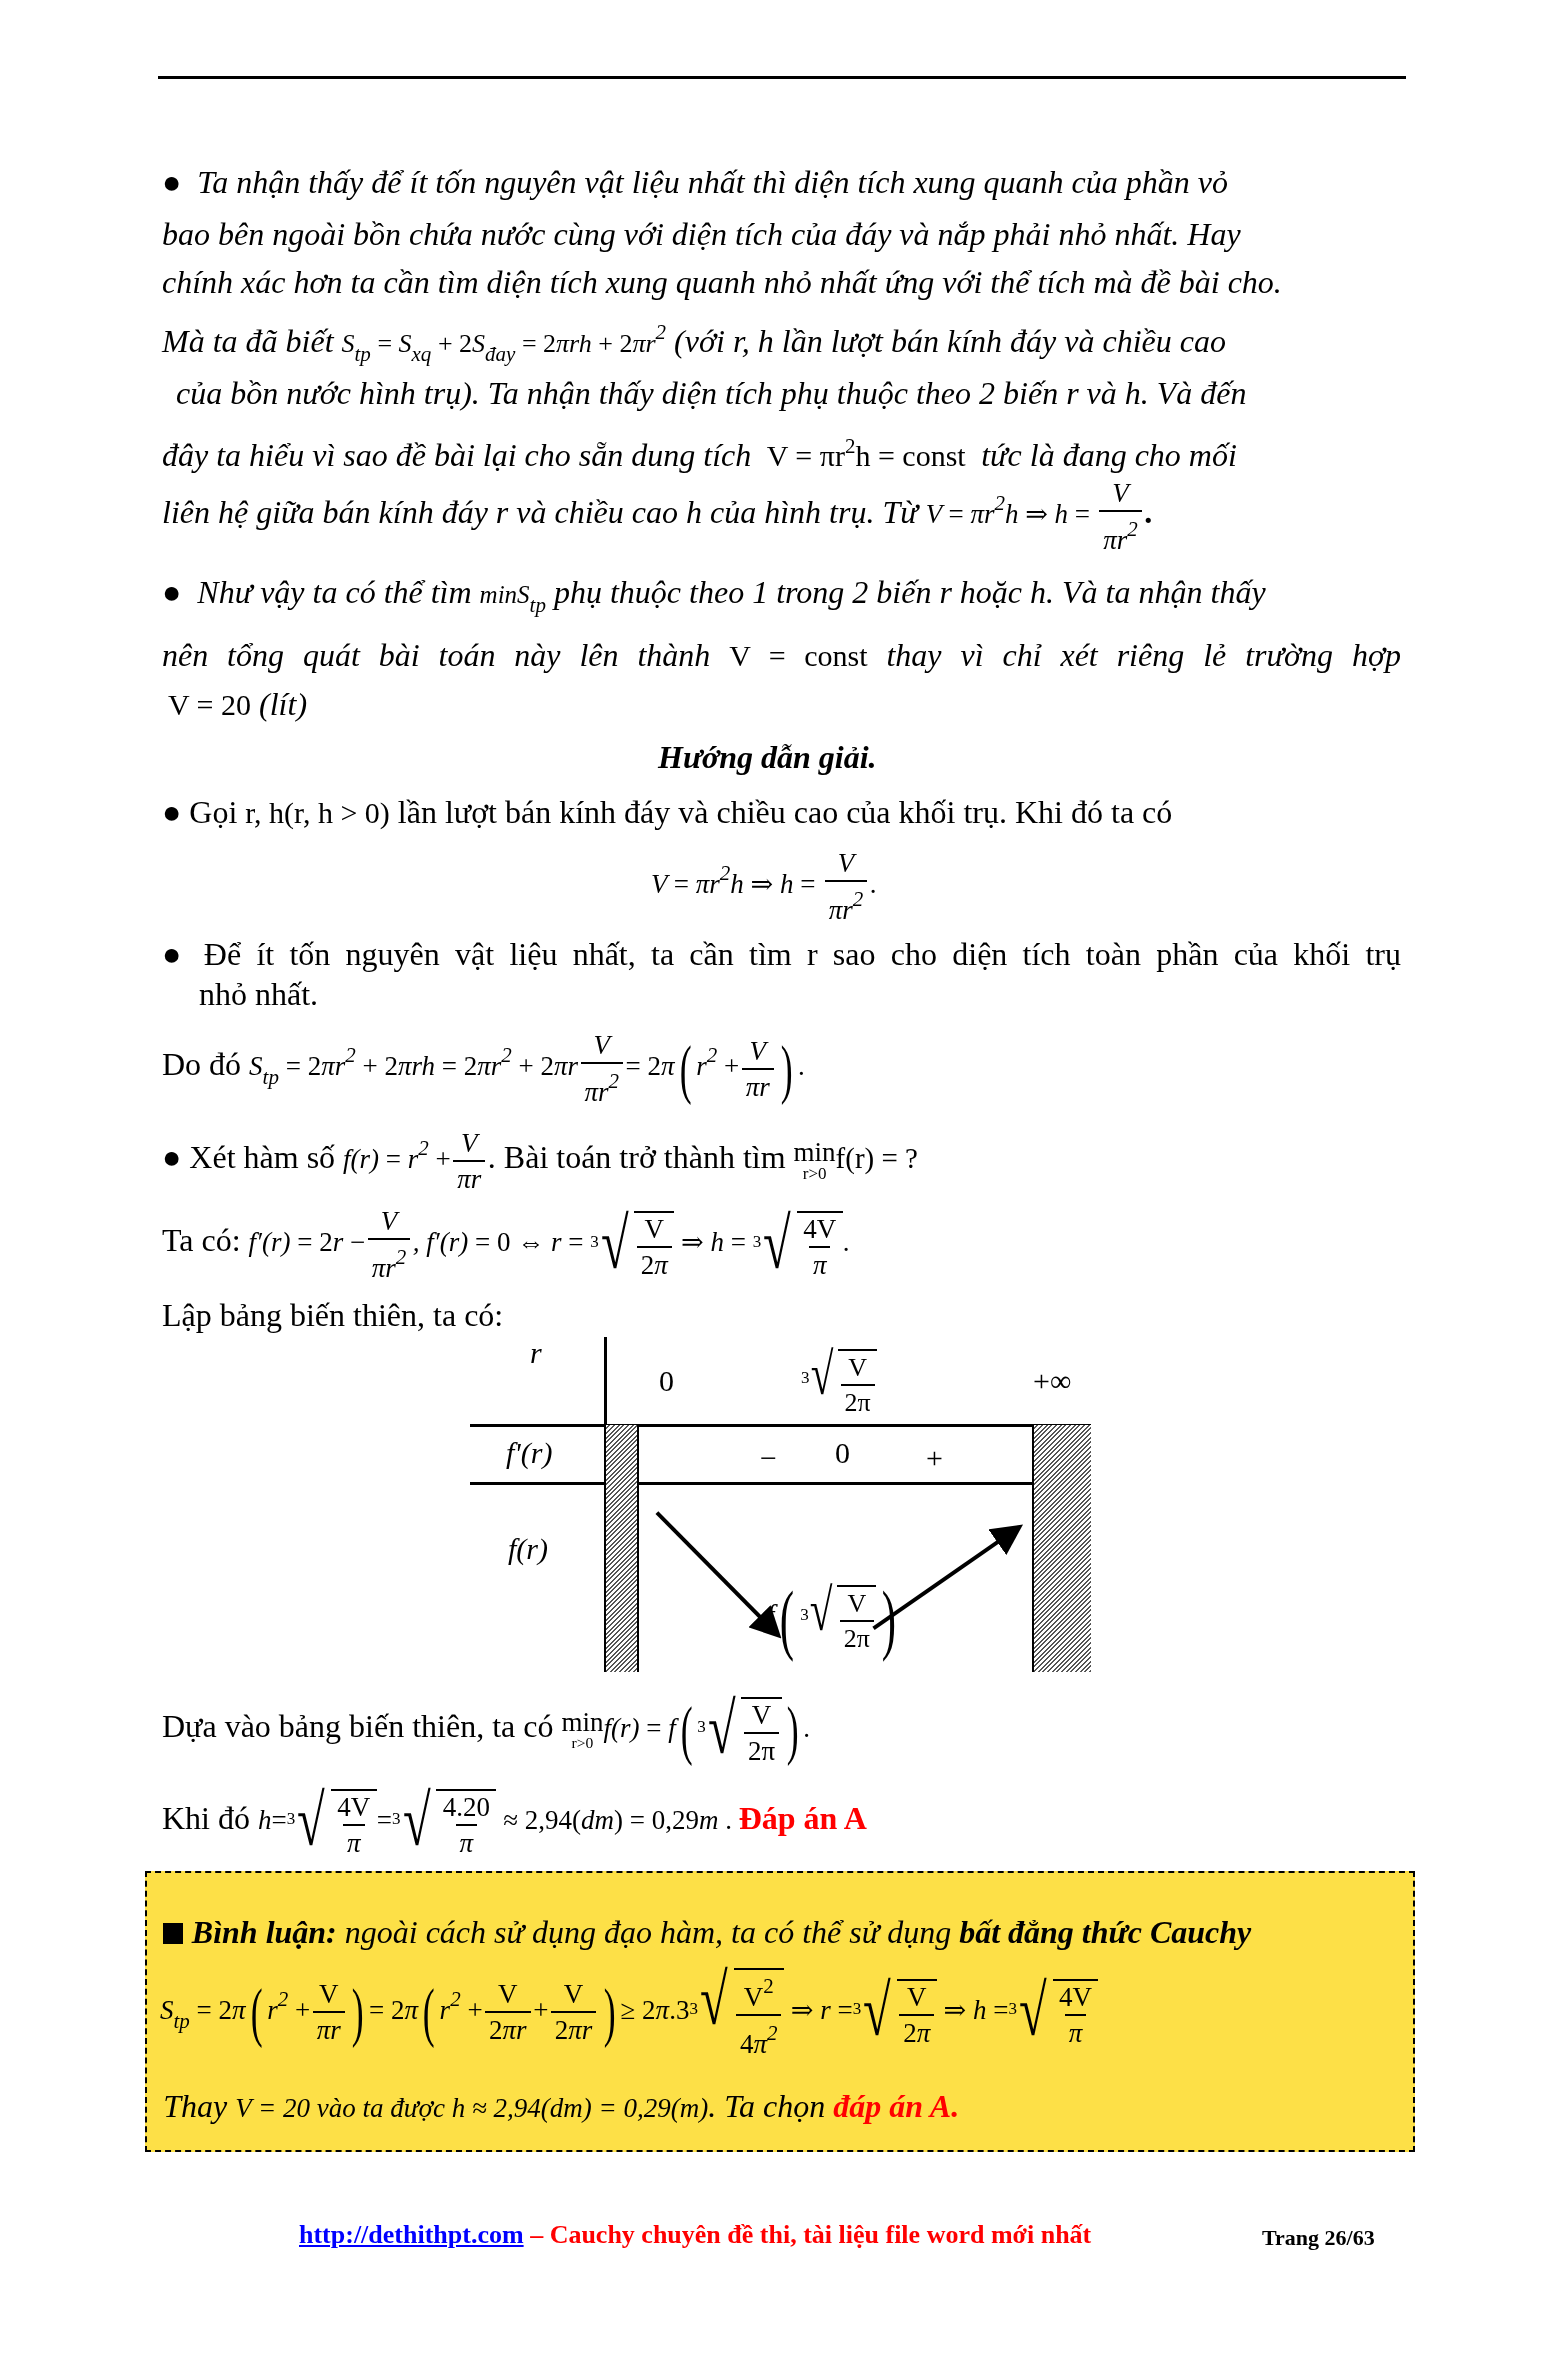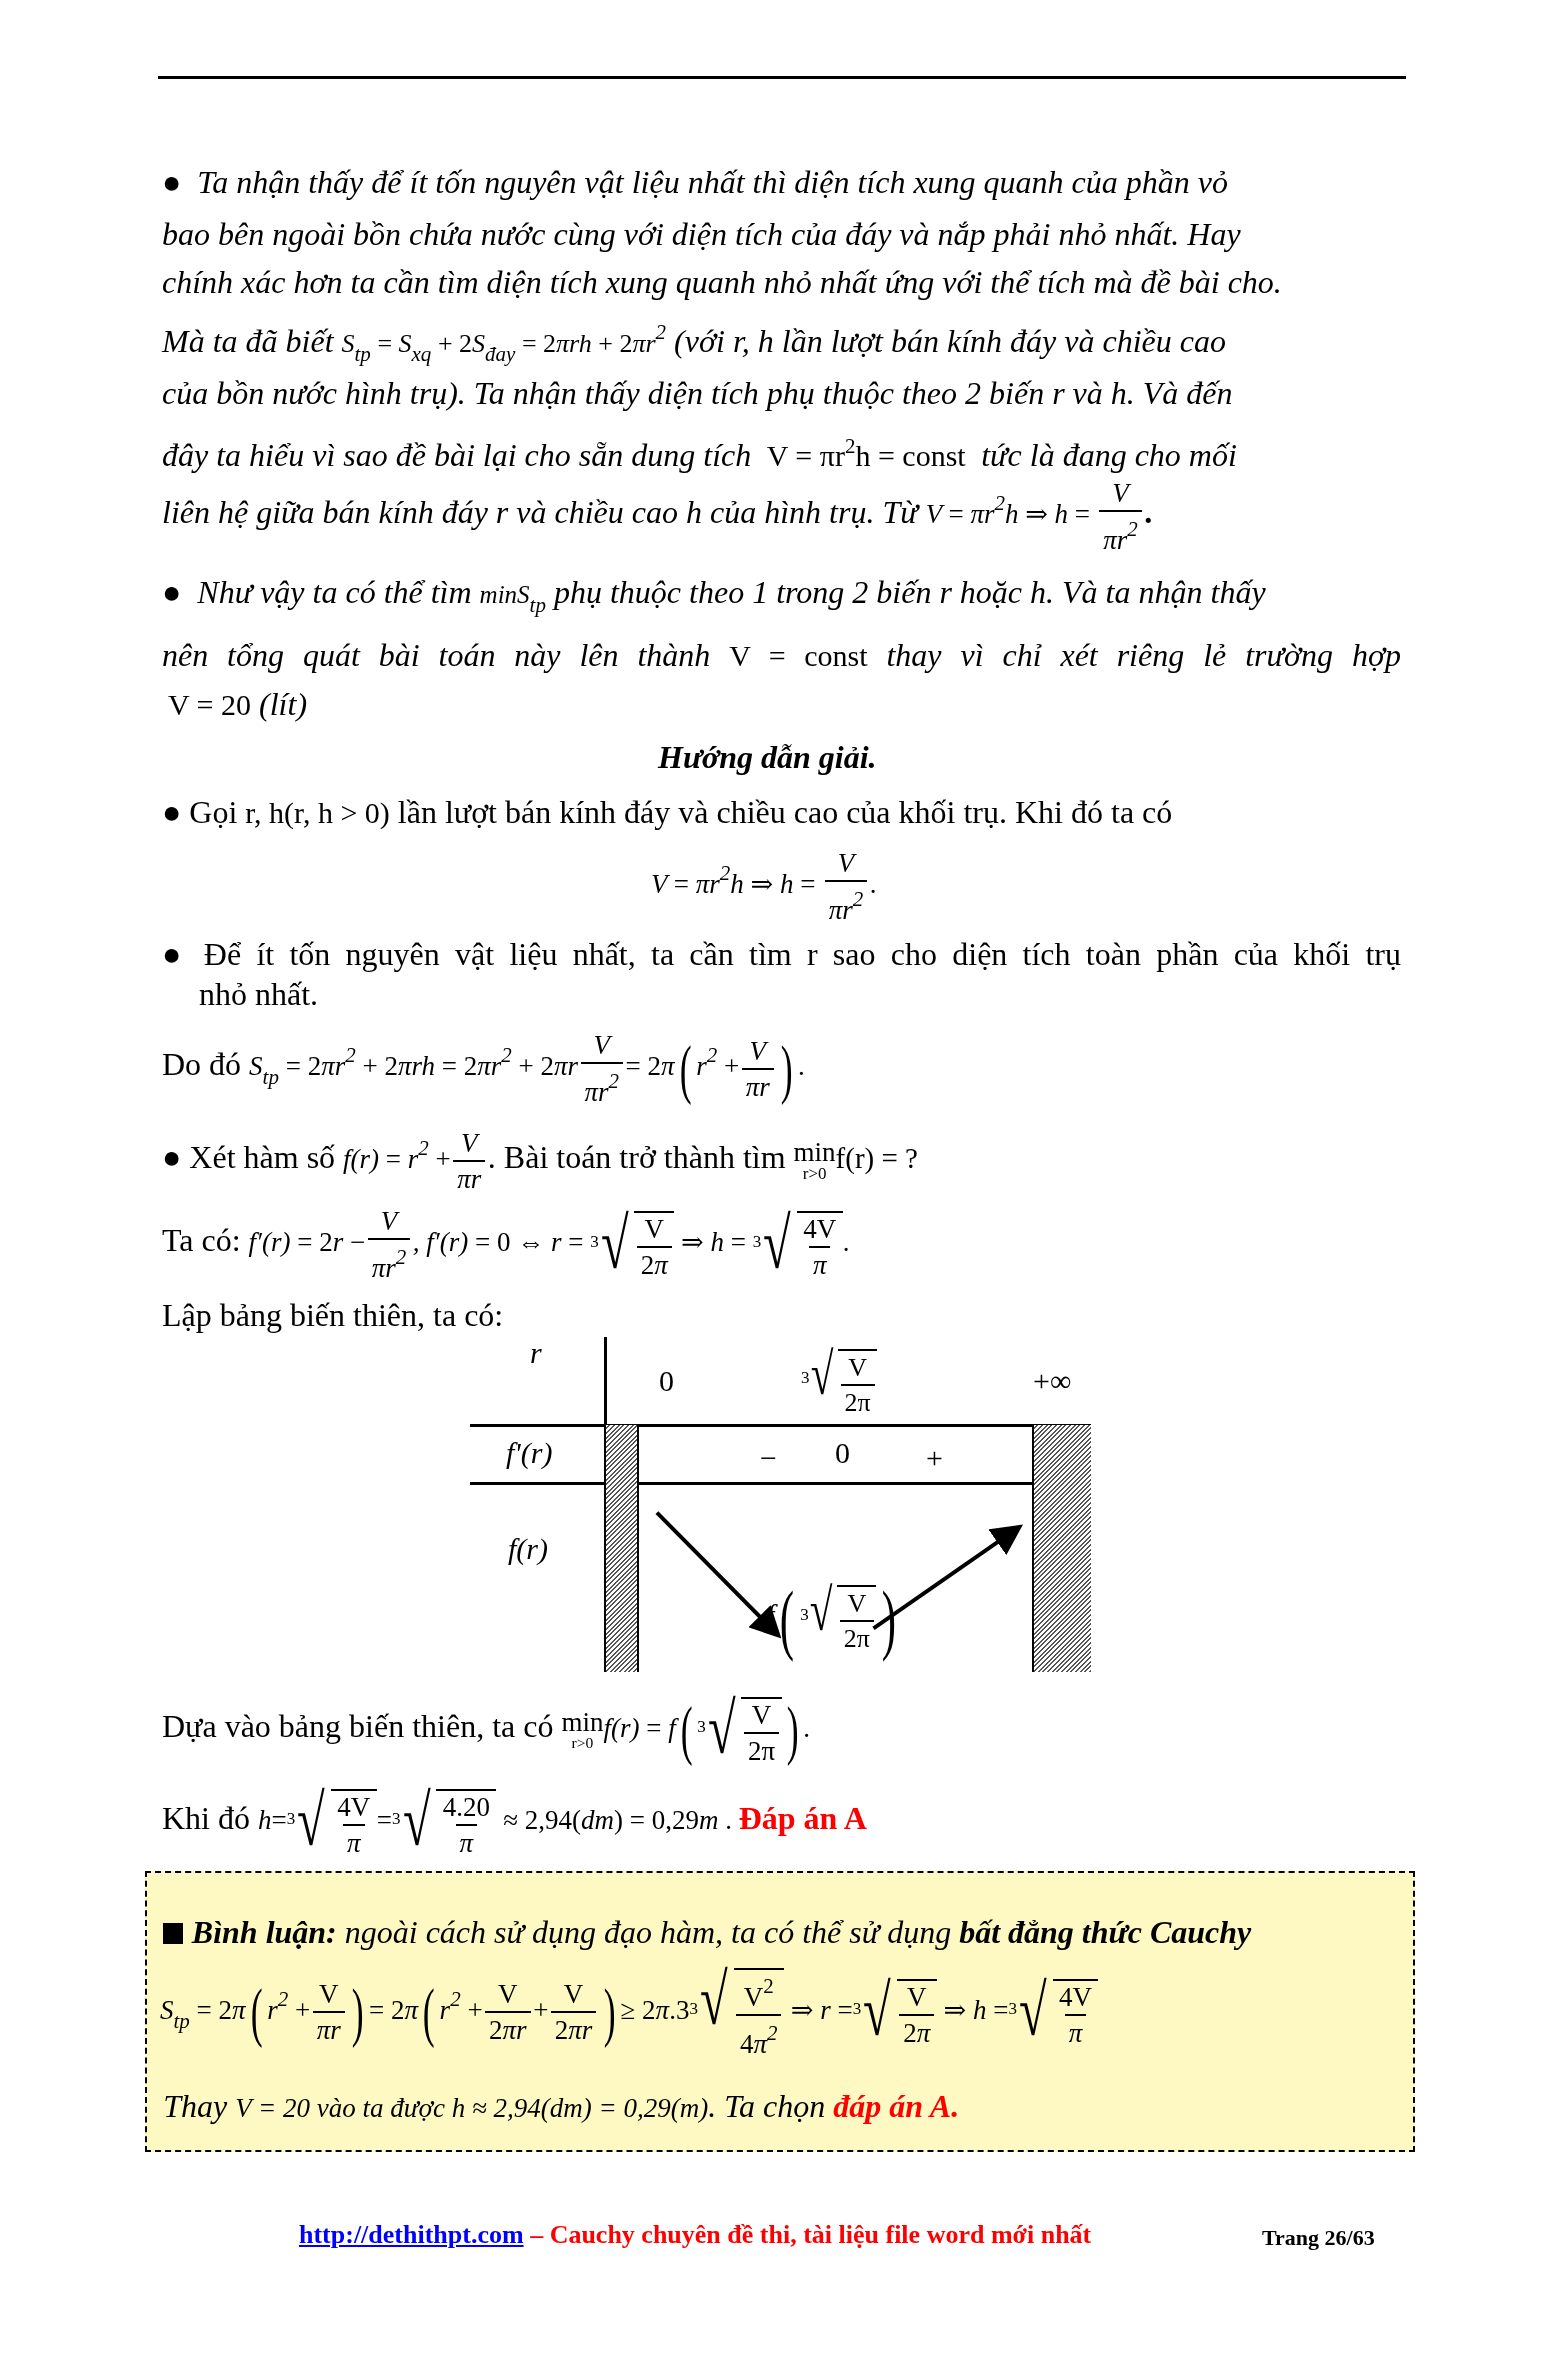--- a/index.html
+++ b/index.html
@@ -28,21 +28,21 @@
   .bullet { font-style: normal; }
   
   .vt { position: absolute; left: 470px; top: 1337px; width: 621px; height: 335px; }
   .vt .line { position: absolute; background: #000; }
   .hatch { position: absolute;
     background: repeating-linear-gradient(135deg, #ffffff 0 2px, #555 2px 3.3px);
     border-left: 2.6px solid #000; border-right: 2.6px solid #000; box-sizing: border-box; }
   .vt .cell { position: absolute; font-size: 30px; }
   
   .callout { position: absolute; left: 145px; top: 1871px; width: 1270px; height: 281px;
-             background: #fef9c3; border: 2px dashed #000; box-sizing: border-box; }
+             background: #fde047; border: 2px dashed #000; box-sizing: border-box; }
   .square { display: inline-block; width: 19.5px; height: 21px; background: #000; vertical-align: -1.3px; margin-right: 9px; }
   .footer { position: absolute; top: 2220px; left: 299px; font-size: 26px; font-weight: bold; }
   .page-num { position: absolute; top: 2225px; left: 1262px; font-size: 22px; font-weight: bold; }
   svg.arrows { position: absolute; left: 0; top: 0; }
 </style>
 </head>
 <body>
 
 <div class="hline"></div>
 
@@ -50,21 +50,21 @@
   <span class="bullet">●&nbsp;&nbsp;</span><span>Ta nhận thấy để ít tốn nguyên vật liệu nhất thì diện tích xung quanh của phần vỏ</span>
 </div>
 <div class="abs txt it" style="left:162px; top:215px;">bao bên ngoài bồn chứa nước cùng với diện tích của đáy và nắp phải nhỏ nhất. Hay</div>
 <div class="abs txt it" style="left:162px; top:263px;">chính xác hơn ta cần tìm diện tích xung quanh nhỏ nhất ứng với thể tích mà đề bài cho.</div>
 
 <div class="abs txt it" style="left:162px; top:313px;">
   <span>Mà ta đã biết</span>
   <span class="math" style="font-size:26px;">S<sub>tp</sub> <span class="mr">=</span> S<sub>xq</sub> <span class="mr">+</span> <span class="mr">2</span>S<sub>đay</sub> <span class="mr">=</span> <span class="mr">2</span>πrh <span class="mr">+</span> <span class="mr">2</span>πr<sup>2</sup></span>
   <span>(với r, h lần lượt bán kính đáy và chiều cao</span>
 </div>
-<div class="abs txt it" style="left:162px; top:374px;">của bồn nước hình trụ). Ta nhận thấy diện tích phụ thuộc theo 2 biến r và h. Và đến</div>
+<div class="abs txt it" style="left:176px; top:374px;">của bồn nước hình trụ). Ta nhận thấy diện tích phụ thuộc theo 2 biến r và h. Và đến</div>
 
 <div class="abs txt it" style="left:162px; top:427px;">
   <span>đây ta hiểu vì sao đề bài lại cho sẵn dung tích</span>
   <span class="mr" style="font-style:normal; font-size:30px;">&nbsp;V = πr<sup>2</sup>h = const&nbsp;</span>
   <span>tức là đang cho mối</span>
 </div>
 
 <div class="abs txt it" style="left:162px; top:477px;">
   <span>liên hệ giữa bán kính đáy r và chiều cao h của hình trụ.  Từ</span>
   <span class="math" style="font-size:27px;">

